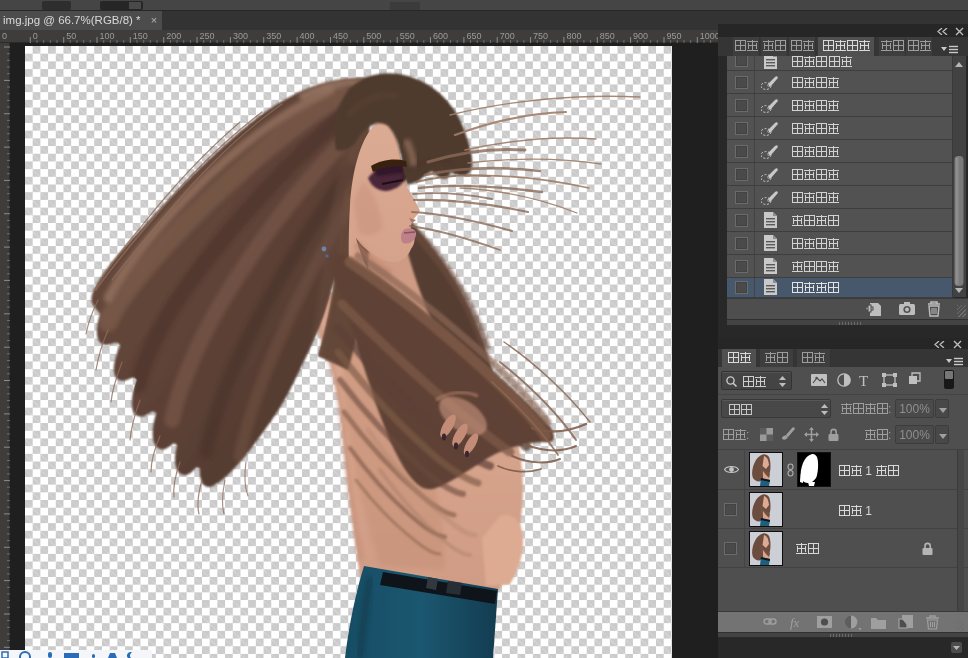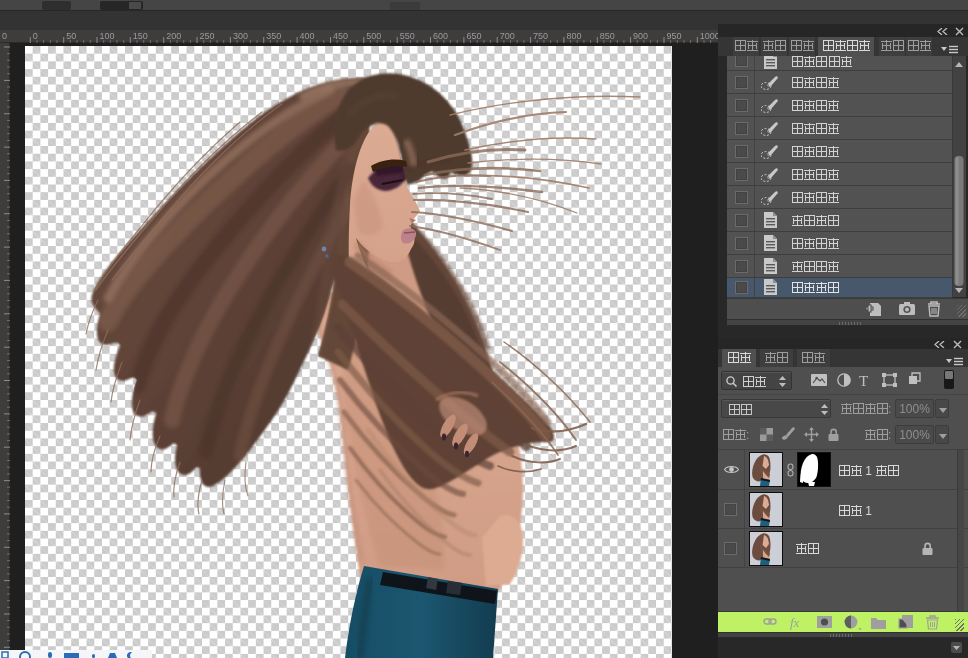--- a/index.html
+++ b/index.html
@@ -35,20 +35,21 @@
 
 </style></head><body>
 <div id="app">
 <div class="abs" id="optbar">
 <div class="abs" style="left:42px;top:1px;width:29px;height:9px;background:#2e2e2e;border-radius:2px;"></div>
 <div class="abs" style="left:100px;top:1px;width:43px;height:9px;background:#262626;border-radius:2px;"></div>
 <div class="abs" style="left:129px;top:2px;width:12px;height:7px;background:#4a4a4a;"></div>
 <div class="abs" style="left:390px;top:2px;width:30px;height:8px;background:#3b3b3b;"></div>
 </div>
 <div class="abs" id="tabbar"></div>
+<div class="abs" id="doctab">img.jpg @ 66.7%(RGB/8) * <span class="x">×</span></div>
 <div class="abs" id="hruler">
       <svg width="718" height="13" style="position:absolute;left:0;top:0">
 <text x="2" y="9" fill="#9b9b9b" font-size="9">0</text>
 <rect x="29.8" y="7" width="1" height="6" fill="#8b8b8b"></rect>
         <rect x="36.5" y="10" width="1" height="3" fill="#6d6d6d"></rect>
         <rect x="43.1" y="10" width="1" height="3" fill="#6d6d6d"></rect>
         <rect x="49.8" y="10" width="1" height="3" fill="#6d6d6d"></rect>
         <rect x="56.5" y="10" width="1" height="3" fill="#6d6d6d"></rect>
         <rect x="63.2" y="7" width="1" height="6" fill="#8b8b8b"></rect>
         <rect x="69.8" y="10" width="1" height="3" fill="#6d6d6d"></rect>
@@ -891,21 +892,21 @@
   <div class="abs" style="left:26px;top:0;width:1px;height:39px;background:#434343;"></div>
   <div class="abs" style="left:77px;top:13px;color:#d8d8d8;font-size:12px;font-style:italic;"><span class="z z11b"></span><span class="z z11"></span></div>
   <svg class="abs" style="left:203px;top:13px" width="13" height="14">
 <rect x="1.5" y="6" width="10" height="7" rx="1" fill="#b5b5b5"></rect>
 <path d="M4,6 v-2 a2.6,2.6 0 0 1 5.2,0 v2" fill="none" stroke="#b5b5b5" stroke-width="1.6"></path>
 </svg>
 </div>
 <div class="abs" style="left:718px;top:568px;width:250px;height:43px;background:#4f4f4f;"></div>
 <div class="abs" style="left:957px;top:450px;width:7px;height:161px;background:#464646;border-left:1px solid #3b3b3b;"></div>
 
-<div class="abs" style="left:718px;top:611px;width:250px;height:21px;background:#bef264;border-top:1px solid #3a3a3a;">
+<div class="abs" style="left:718px;top:611px;width:250px;height:21px;background:#737373;border-top:1px solid #3a3a3a;">
 <svg class="abs" style="left:0px;top:0px" width="250" height="21">
  <g stroke="#9f9f9f" fill="none" stroke-width="1.4">
   <g transform="translate(46,5)">
             <rect x="0" y="2" width="7" height="5" rx="2.5"></rect>
             <rect x="5" y="2" width="7" height="5" rx="2.5"></rect>
           </g>
   <text x="72" y="15" fill="#9f9f9f" stroke="none" font-size="13" font-style="italic" font-family="Liberation Serif">fx</text>
   <g transform="translate(99,4)">
             <rect x="0" y="0" width="15" height="12" fill="#9f9f9f" stroke="none"></rect>
             <circle cx="7.5" cy="6" r="3.6" fill="#4e4e4e" stroke="none"></circle>

